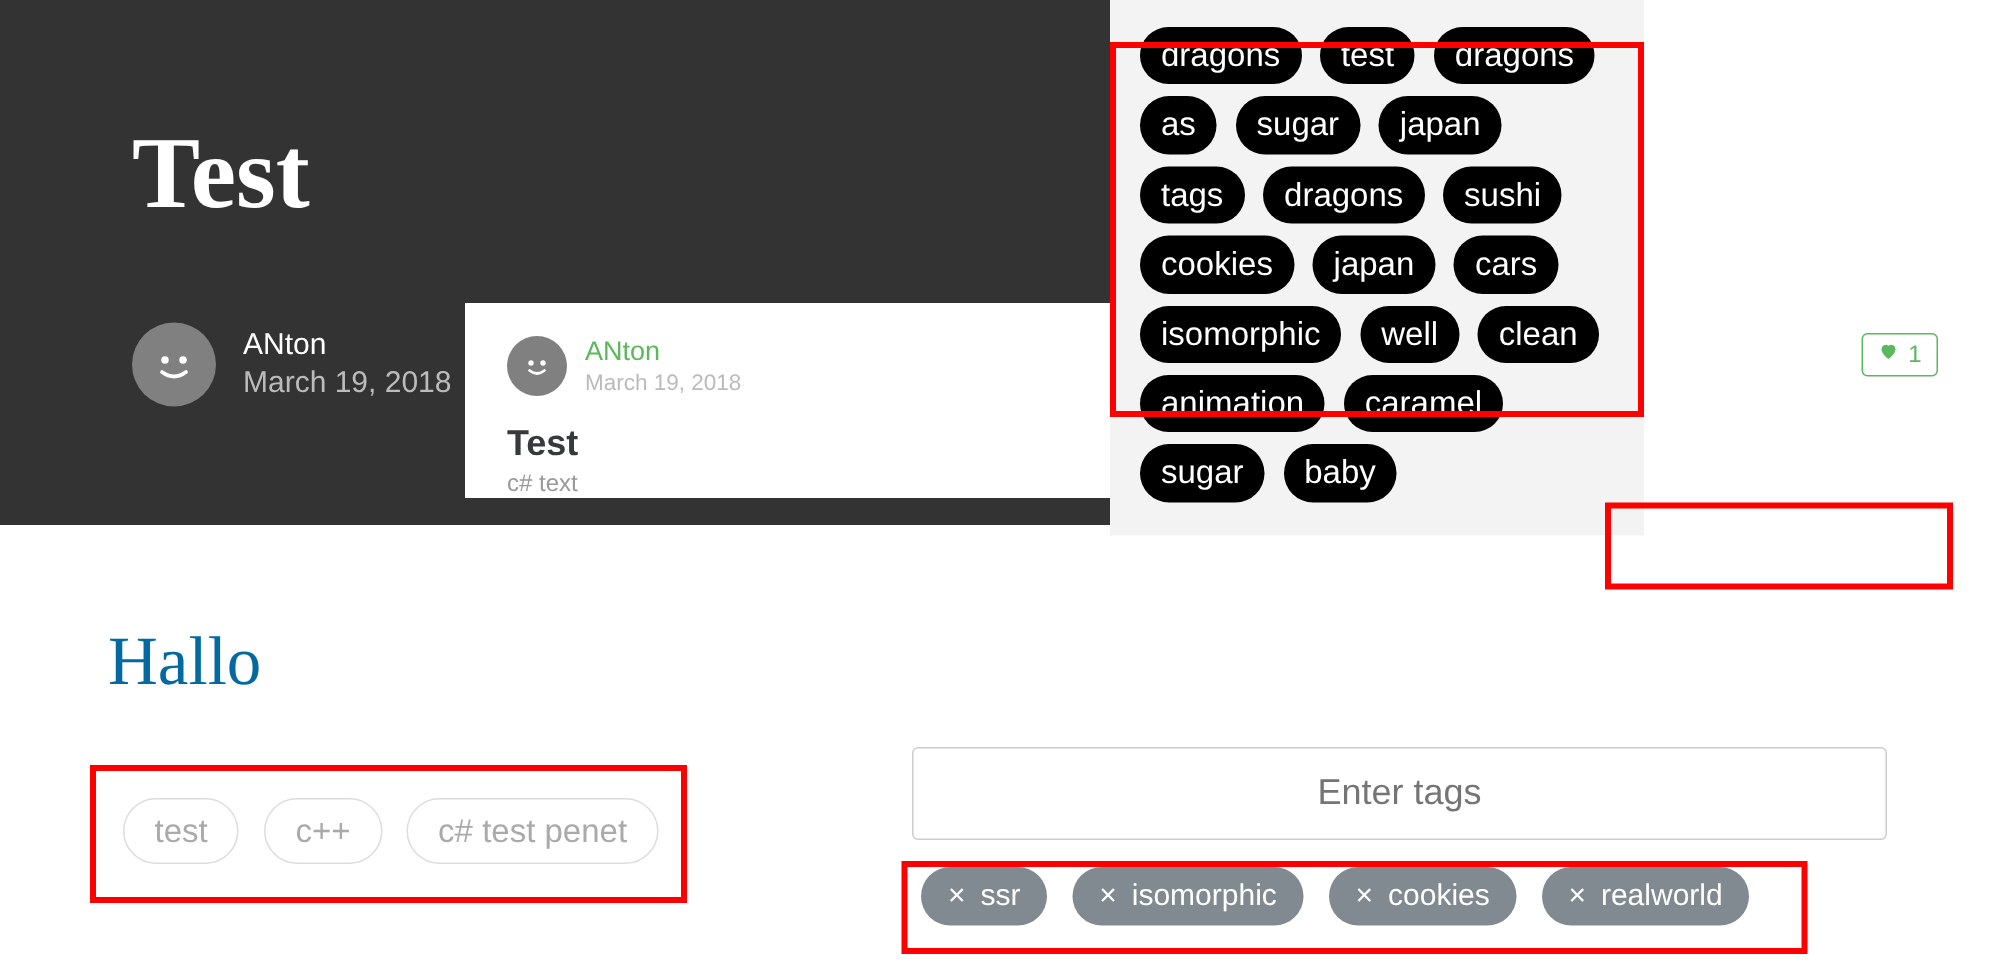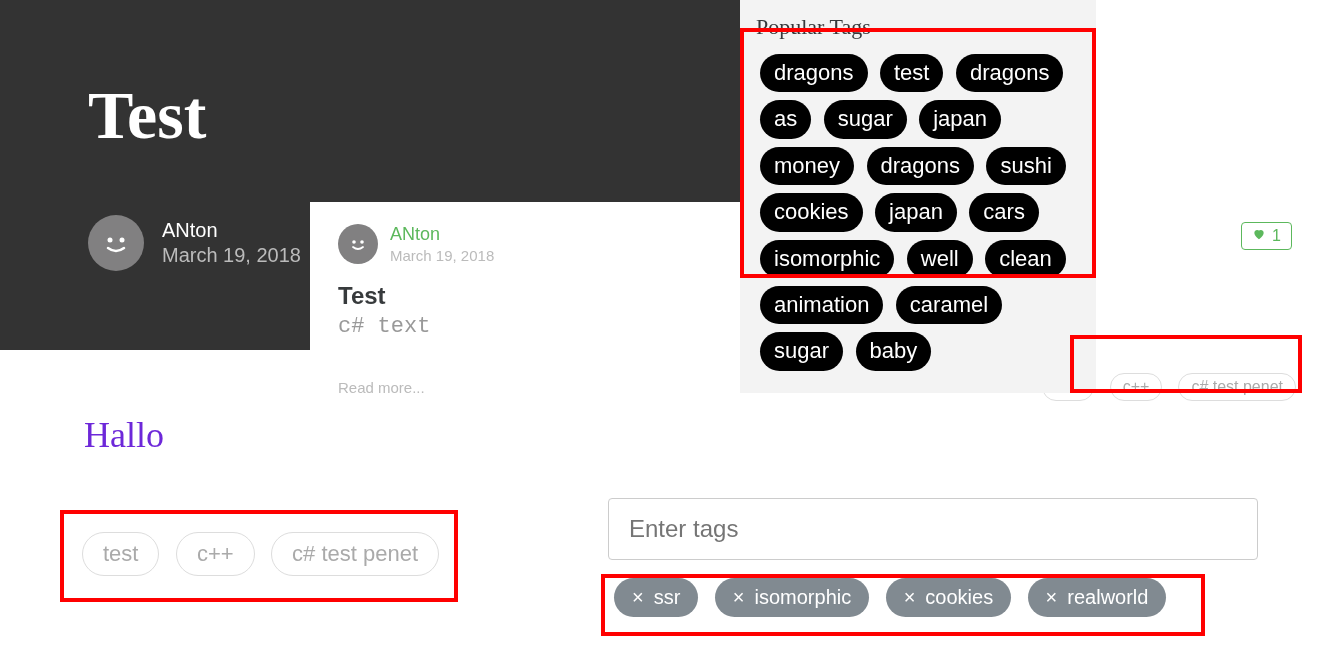--- a/index.html
+++ b/index.html
@@ -56,21 +56,21 @@
     position: absolute;
     left: 310px; top: 202px;
     width: 1018px;
     background: #fff;
     padding: 22px 28px 0 28px;
   }
   .feed-head { display:flex; align-items:center; gap:12px; }
   .feed-author { color:#5cb85c; font-size:18px; font-weight:500; }
   .feed-date { color:#bbb; font-size:15px; margin-top:2px; }
   .feed-title { font-size:24px; font-weight:600; margin-top:18px; color:#373a3c;}
-  .feed-desc { color:#999; font-size:22px; margin-top:4px;font-family:Liberation Mono, monospace; }
+  .feed-desc { color:#999; font-size:16px; margin-top:4px; }
   .feed-bottom {
     display:flex; justify-content:space-between; align-items:center;
     margin-top:30px;
   }
   .read-more { color:#bbb; font-size:15px; }
   .feed-tags-wrap { display:flex; align-items:center; gap:8px; }
 
   
   .like-btn {
     position:absolute;
@@ -126,43 +126,44 @@
     font-size:22px;
     border-radius:30px;
     padding:8px 20px;
     margin: 6px 6px;
     background:#fff;
   }
 
   
   .hallo {
     position:absolute;
-    left: 84px; top: 414px;
+    left: 72px; top: 414px;
     font-family: Georgia, "Times New Roman", serif;
-    font-size: 36px;
-    color:#6d28d9;
+    font-size: 46px;
+    color:#0369a1;
   }
   .bottom-tags-left {
     position:absolute;
     left: 76px; top: 526px;
   }
 
   
   .enter-tags-wrap {
     position:absolute;
     left: 608px; top: 498px;
     width: 650px;
   }
   .enter-input {
     width:100%;
     border:1px solid #ccc;
     border-radius:4px;
     padding:16px 20px;
     font-size:24px;
     color:#999;
+    text-align:center;
   }
   .chosen-tags { margin-top:14px; }
   .chosen-tag {
     display:inline-flex; align-items:center; gap:10px;
     background:#818a91; color:#fff;
     font-size:20px; border-radius:30px;
     padding:8px 18px; margin:4px 6px;
   }
   .chosen-tag .x { font-weight:400; }
 
@@ -214,40 +215,31 @@
           <path d="M7 15 Q12 19 17 15" stroke="#fff" stroke-width="1.8" fill="none" stroke-linecap="round"></path>
         </svg>
     </div>
     <div>
       <div class="feed-author">ANton</div>
       <div class="feed-date">March 19, 2018</div>
     </div>
   </div>
   <div class="feed-title">Test</div>
   <div class="feed-desc">c# text</div>
-  <div class="feed-bottom">
-    <div class="read-more">Read more...</div>
-    <div class="feed-tags-wrap">
-      <span class="tag-outline">test</span>
-      <span class="tag-outline">c++</span>
-      <span class="tag-outline">c# test penet</span>
-    </div>
-  </div>
 </div>
 
 <div class="popular-panel">
-  <div class="popular-title">Popular Tags</div>
   <div>
     <span class="tag-pill">dragons</span>
     <span class="tag-pill">test</span>
     <span class="tag-pill">dragons</span>
     <span class="tag-pill">as</span>
     <span class="tag-pill">sugar</span>
     <span class="tag-pill">japan</span>
-    <span class="tag-pill">money</span>
+    <span class="tag-pill">tags</span>
     <span class="tag-pill">dragons</span>
     <span class="tag-pill">sushi</span>
     <span class="tag-pill">cookies</span>
     <span class="tag-pill">japan</span>
     <span class="tag-pill">cars</span>
     <span class="tag-pill">isomorphic</span>
     <span class="tag-pill">well</span>
     <span class="tag-pill">clean</span>
     <span class="tag-pill">animation</span>
     <span class="tag-pill">caramel</span>

